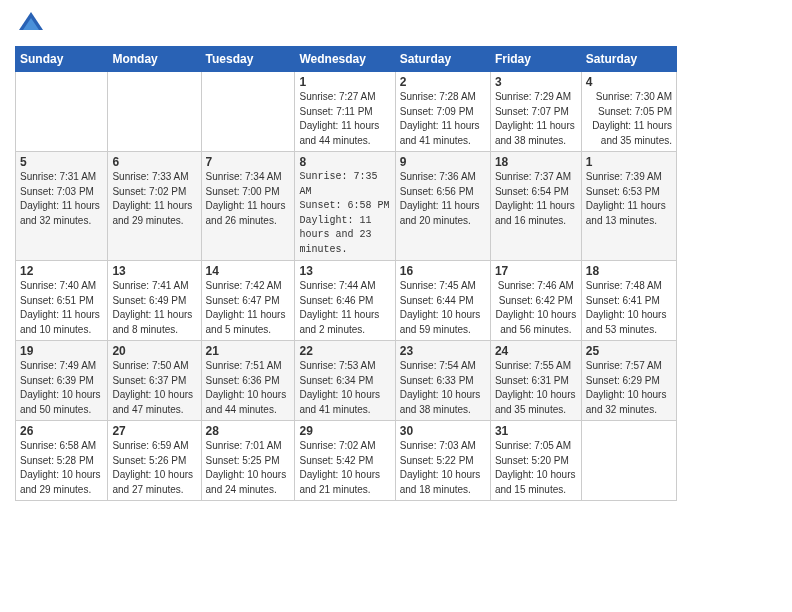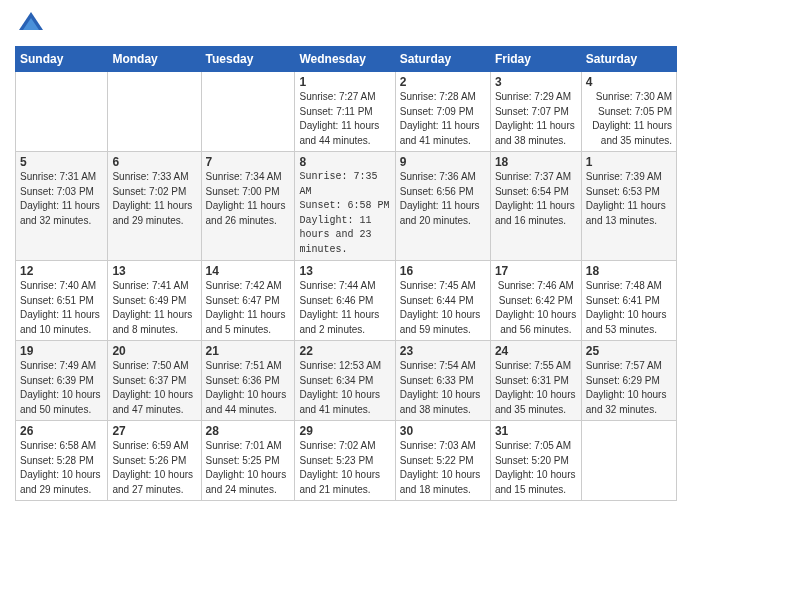--- a/index.html
+++ b/index.html
@@ -257,21 +257,21 @@
 Daylight: 10 hours and 47 minutes.</div>
           </td>
           <td>
             <span class="day-number">21</span>
             <div class="day-info" style="white-space: pre-line;">Sunrise: 7:51 AM
 Sunset: 6:36 PM
 Daylight: 10 hours and 44 minutes.</div>
           </td>
           <td>
             <span class="day-number">22</span>
-            <div class="day-info" style="white-space: pre-line;">Sunrise: 12:53 AM
+            <div class="day-info" style="white-space: pre-line;">Sunrise: 7:53 AM
 Sunset: 6:34 PM
 Daylight: 10 hours and 41 minutes.</div>
           </td>
           <td>
             <span class="day-number">23</span>
             <div class="day-info" style="white-space: pre-line;">Sunrise: 7:54 AM
 Sunset: 6:33 PM
 Daylight: 10 hours and 38 minutes.</div>
           </td>
           <td>
@@ -302,21 +302,21 @@
           </td>
           <td>
             <span class="day-number">28</span>
             <div class="day-info" style="white-space: pre-line;">Sunrise: 7:01 AM
 Sunset: 5:25 PM
 Daylight: 10 hours and 24 minutes.</div>
           </td>
           <td>
             <span class="day-number">29</span>
             <div class="day-info" style="white-space: pre-line;">Sunrise: 7:02 AM
-Sunset: 5:23 PM
+Sunset: 5:42 PM
 Daylight: 10 hours and 21 minutes.</div>
           </td>
           <td>
             <span class="day-number">30</span>
             <div class="day-info" style="white-space: pre-line;">Sunrise: 7:03 AM
 Sunset: 5:22 PM
 Daylight: 10 hours and 18 minutes.</div>
           </td>
           <td>
             <span class="day-number">31</span>

